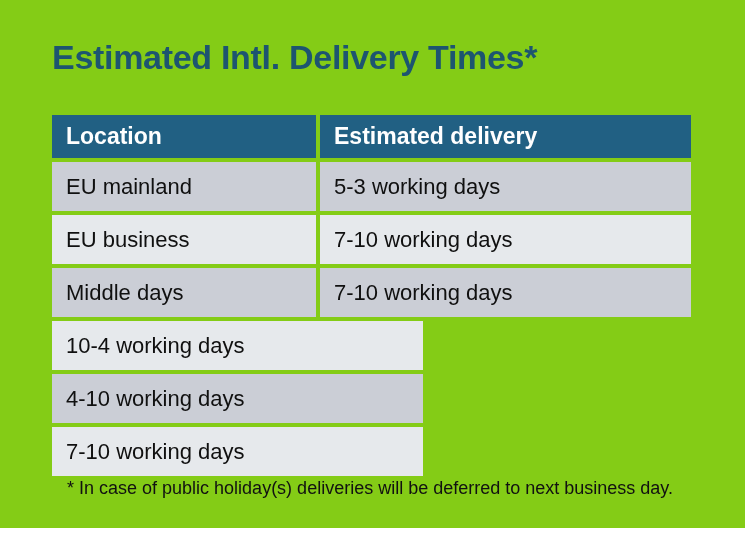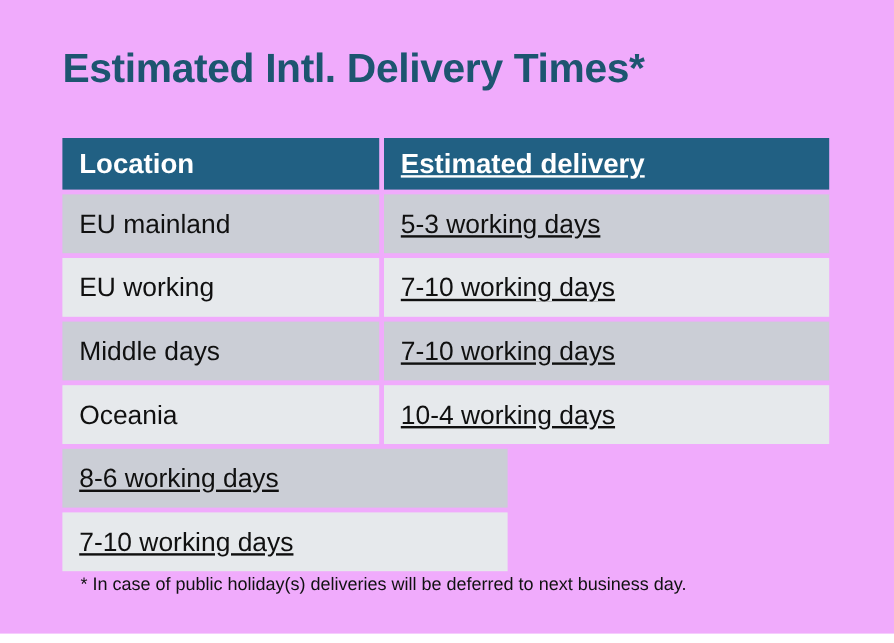--- a/index.html
+++ b/index.html
@@ -10,21 +10,21 @@
     width: 745px;
     height: 536px;
     background: #ffffff;
     font-family: "Liberation Sans", sans-serif;
     overflow: hidden;
   }
   .page {
     position: relative;
     width: 745px;
     height: 528px;
-    background: #f0abfc;
+    background: #84cc16;
     box-sizing: border-box;
   }
   .page-title {
     position: absolute;
     left: 52px;
     top: 36px;
     font-size: 34px;
     font-weight: bold;
     letter-spacing: -0.3px;
     color: #1d5570;
@@ -56,21 +56,20 @@
     color: #101010;
     overflow: hidden;
     white-space: nowrap;
   }
   .cell-location {
     width: 264px;
     margin-right: 4px;
   }
   .cell-delivery {
     width: 371px;
-    text-decoration: underline;
   }
   .header-row .cell {
     background: #216083;
     color: #ffffff;
     font-weight: bold;
     height: 43px;
     font-size: 23px;
   }
   .data-row .cell {
     height: 49px;
@@ -79,21 +78,21 @@
     background: #cbced6;
     text-align: right;
   }
   .data-row.shade-light .cell {
     background: #e6e9ec;
   }
   .footnote {
     position: absolute;
     left: 67px;
     top: 478px;
-    font-size: 15px;
+    font-size: 18px;
     color: #111111;
     line-height: 20px;
     white-space: nowrap;
   }
 </style>
 </head>
 <body>
 
 <div class="page">
 
@@ -105,36 +104,35 @@
       <div class="cell cell-location">Location</div>
       <div class="cell cell-delivery">Estimated delivery</div>
     </div>
 
     <div class="table-row data-row shade-dark">
       <div class="cell cell-location">EU mainland</div>
       <div class="cell cell-delivery">5-3 working days</div>
     </div>
 
     <div class="table-row data-row shade-light">
-      <div class="cell cell-location">EU working</div>
+      <div class="cell cell-location">EU business</div>
       <div class="cell cell-delivery">7-10 working days</div>
     </div>
 
     <div class="table-row data-row shade-dark">
       <div class="cell cell-location">Middle days</div>
       <div class="cell cell-delivery">7-10 working days</div>
     </div>
 
     <div class="table-row data-row shade-light">
-      <div class="cell cell-location">Oceania</div>
       <div class="cell cell-delivery">10-4 working days</div>
     </div>
 
     <div class="table-row data-row shade-dark">
-      <div class="cell cell-delivery">8-6 working days</div>
+      <div class="cell cell-delivery">4-10 working days</div>
     </div>
 
     <div class="table-row data-row shade-light">
       <div class="cell cell-delivery">7-10 working days</div>
     </div>
 
   </div>
 
   <div class="footnote">* In case of public holiday(s) deliveries will be deferred to next business day.</div>
 

